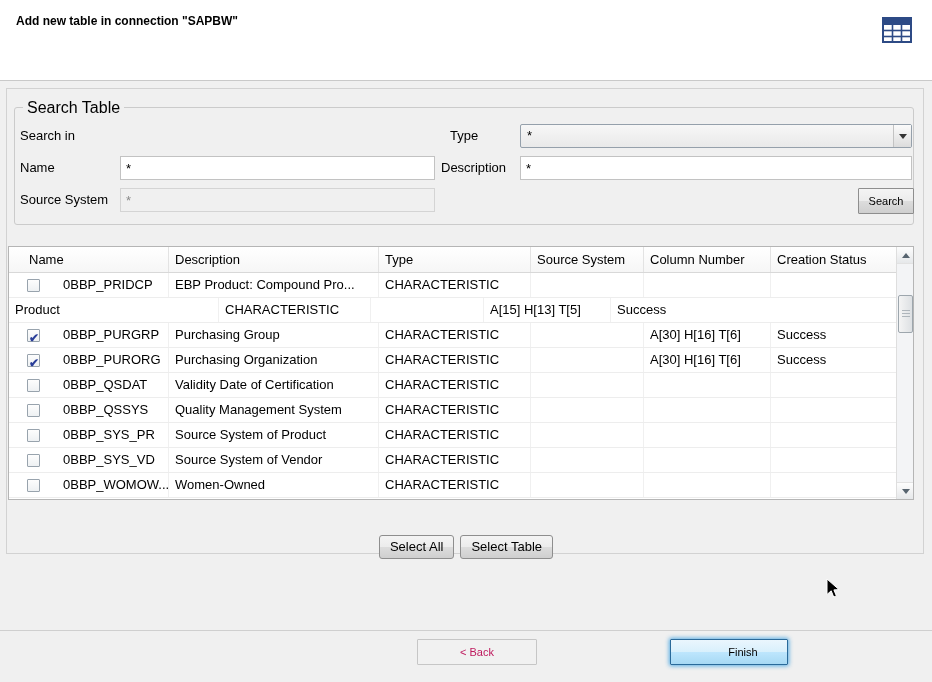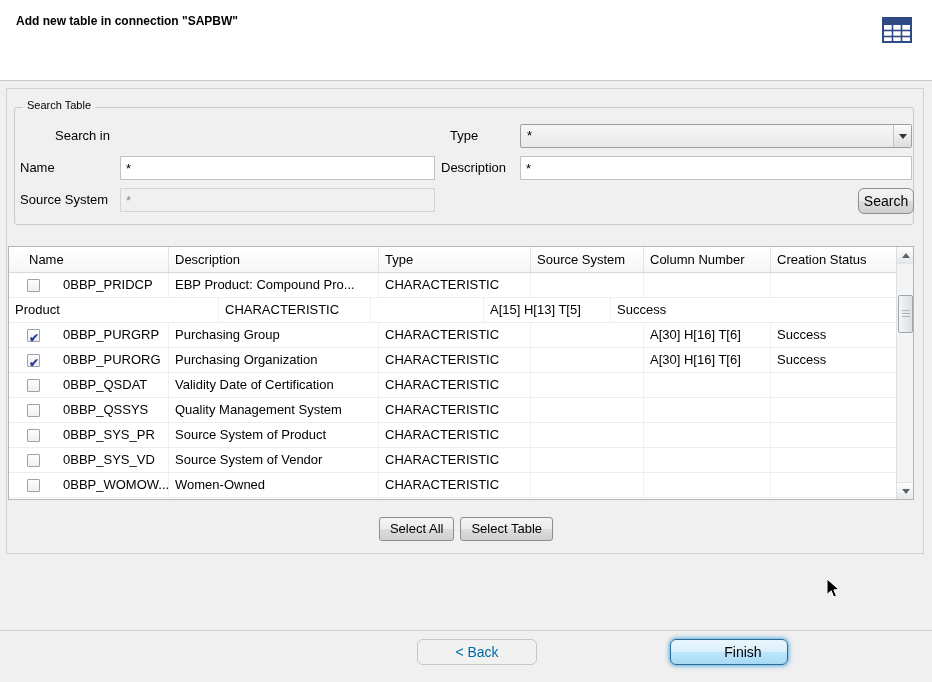--- a/index.html
+++ b/index.html
@@ -9,31 +9,31 @@
     overflow:hidden; font-family:"Liberation Sans", sans-serif; color:#000;
   }
   
   .header{position:absolute;left:0;top:0;width:932px;height:81px;background:#fff;border-bottom:1px solid #c9c9c9;}
   .title{position:absolute;left:16px;top:14px;font-size:12px;font-weight:bold;}
   .hdr-icon{position:absolute;right:18px;top:14px;width:34px;height:32px;}
   
   .panel{position:absolute;left:6px;top:88px;width:918px;height:466px;border:1px solid #d2d2d2;background:transparent;}
   
   .sgroup{position:absolute;left:14px;top:107px;width:900px;height:118px;border:1px solid #cbcbcb;border-radius:3px;}
-  .sgroup-label{position:absolute;left:8px;top:-9px;background:#f0f0f0;padding:0 4px;font-size:11px;}
+  .sgroup-label{position:absolute;left:8px;top:-9px;background:#f0f0f0;padding:0 4px;font-size:16px;}
   .flabel{position:absolute;font-size:13px;line-height:24px;white-space:nowrap;}
   .combo{position:absolute;height:24px;border:1px solid #95a0ab;border-radius:2px;background:linear-gradient(#f7f7f7,#e9e9e9);}
   .combo .cval{position:absolute;left:6px;top:0;line-height:22px;font-size:13px;white-space:nowrap;}
   .combo .cbtn{position:absolute;right:0;top:0;width:18px;height:22px;background:linear-gradient(#fbfbfb,#dcdcdc);border-left:1px solid #c3c3c3;}
   .combo .cbtn i{display:block;width:0;height:0;margin:9px auto 0;border-left:4px solid transparent;border-right:4px solid transparent;border-top:5px solid #333;}
   .tinput{position:absolute;height:24px;border:1px solid #c2c2c2;background:#fff;font-size:13px;font-family:"Liberation Sans",sans-serif;padding:0 5px;color:#000;}
   .tinput:disabled{background:#f0f0f0;border-color:#d4d4d4;color:#8a8a8a;}
-  .btn{position:absolute;height:26px;border:1px solid #8e8e8e;border-radius:6px;
+  .btn{position:absolute;height:26px;border:1px solid #8e8e8e;border-radius:1px;
        background:linear-gradient(#f4f4f4 0%,#ececec 49%,#dddddd 50%,#cfcfcf 100%);
-       font-size:14px;text-align:center;line-height:24px;cursor:default;}
+       font-size:11px;text-align:center;line-height:24px;cursor:default;}
   
   .dtable{position:absolute;left:8px;top:246px;width:906px;height:254px;border:1px solid #b5b5b5;background:#fff;overflow:hidden;}
   .thead{display:flex;height:26px;background:linear-gradient(#ffffff,#f6f6f6);border-bottom:1px solid #d8d8d8;width:887px;}
   .hcell{padding:0 6px;line-height:25px;font-size:13px;border-right:1px solid #e3e3e3;white-space:nowrap;overflow:hidden;}
   .trow{display:flex;height:25px;border-bottom:1px solid #ededed;background:#fff;width:887px;}
   .cell{padding:0 6px;line-height:24px;font-size:13px;border-right:1px solid #f0f0f0;white-space:nowrap;overflow:hidden;}
   .c-name{width:160px;} .c-desc{width:210px;} .c-type{width:152px;}
   .c-src{width:113px;} .c-col{width:127px;} .c-status{width:125px;border-right:none;}
   .thead .c-name{padding-left:20px;}
   .trow .c-name{display:flex;align-items:center;padding:0;gap:10px;}
@@ -46,26 +46,26 @@
   .sbtn{position:absolute;left:0;width:17px;height:17px;background:linear-gradient(#fdfdfd,#e6e8ea);}
   .sb-up{top:0;border-bottom:1px solid #e2e2e2;}
   .sb-down{bottom:0;border-top:1px solid #e2e2e2;}
   .tri-up{width:0;height:0;margin:6px auto 0;border-left:4px solid transparent;border-right:4px solid transparent;border-bottom:5px solid #57646f;}
   .tri-down{width:0;height:0;margin:6px auto 0;border-left:4px solid transparent;border-right:4px solid transparent;border-top:5px solid #57646f;}
   .sthumb{position:absolute;left:1px;top:48px;width:15px;height:38px;border:1px solid #9da6ad;border-radius:2px;
           background:linear-gradient(90deg,#f4f4f4,#dde0e3);}
   .sthumb::after{content:"";position:absolute;left:3px;top:14px;width:8px;height:9px;
           background:repeating-linear-gradient(#aeb5bb 0 1px, transparent 1px 3px);}
   
-  .sel-row{position:absolute;left:0;top:517px;width:932px;display:flex;justify-content:center;gap:6px;}
+  .sel-row{position:absolute;left:0;top:535px;width:932px;display:flex;justify-content:center;gap:6px;}
   .sel-row .sbutton{position:relative;height:24px;line-height:22px;padding:0 10px;border:1px solid #8e8e8e;border-radius:3px;
        background:linear-gradient(#f4f4f4 0%,#ececec 49%,#dddddd 50%,#cfcfcf 100%);font-size:13px;cursor:default;}
   
   .footer-sep{position:absolute;left:0;top:630px;width:932px;border-top:1px solid #cfcfcf;}
-  .btn-back{left:417px;top:639px;width:120px;background:#f1f1f1;border:1px solid #c6c6c6;color:#0369a1;}
+  .btn-back{left:417px;top:639px;width:120px;background:#f1f1f1;border:1px solid #c6c6c6;color:#be185d;}
   .btn-next{left:540px;top:639px;width:118px;}
   .btn-finish{left:670px;top:639px;width:118px;border:1px solid #2a6a9a;
        background:linear-gradient(#eaf6fd 0%,#d9f0fc 49%,#bee6fd 50%,#a7d9f4 100%);
        box-shadow:0 0 4px 1px rgba(60,160,225,0.85);padding-left:28px;}
   .btn-cancel{left:800px;top:639px;width:118px;}
   .cursor{position:absolute;left:826px;top:578px;width:14px;height:21px;}
 </style>
 </head>
 <body>
 
@@ -82,21 +82,21 @@
       <line x1="3" y1="22.5" x2="31" y2="22.5" stroke="#2d4a85" stroke-width="1.6"></line>
     </svg>
   </div>
 
   <div class="panel"></div>
 
   <div class="sgroup">
     <span class="sgroup-label">Search Table</span>
   </div>
 
-  <span class="flabel" style="left:20px;top:124px;margin-left:35px;">Search in</span>
+  <span class="flabel" style="left:20px;top:124px;">Search in</span>
 
   <span class="flabel" style="left:450px;top:124px;">Type</span>
   <div class="combo" style="left:520px;top:124px;width:392px;">
     <span class="cval">*</span>
     <span class="cbtn">
         <i></i>
       </span>
   </div>
 
   <span class="flabel" style="left:20px;top:156px;">Name</span>

